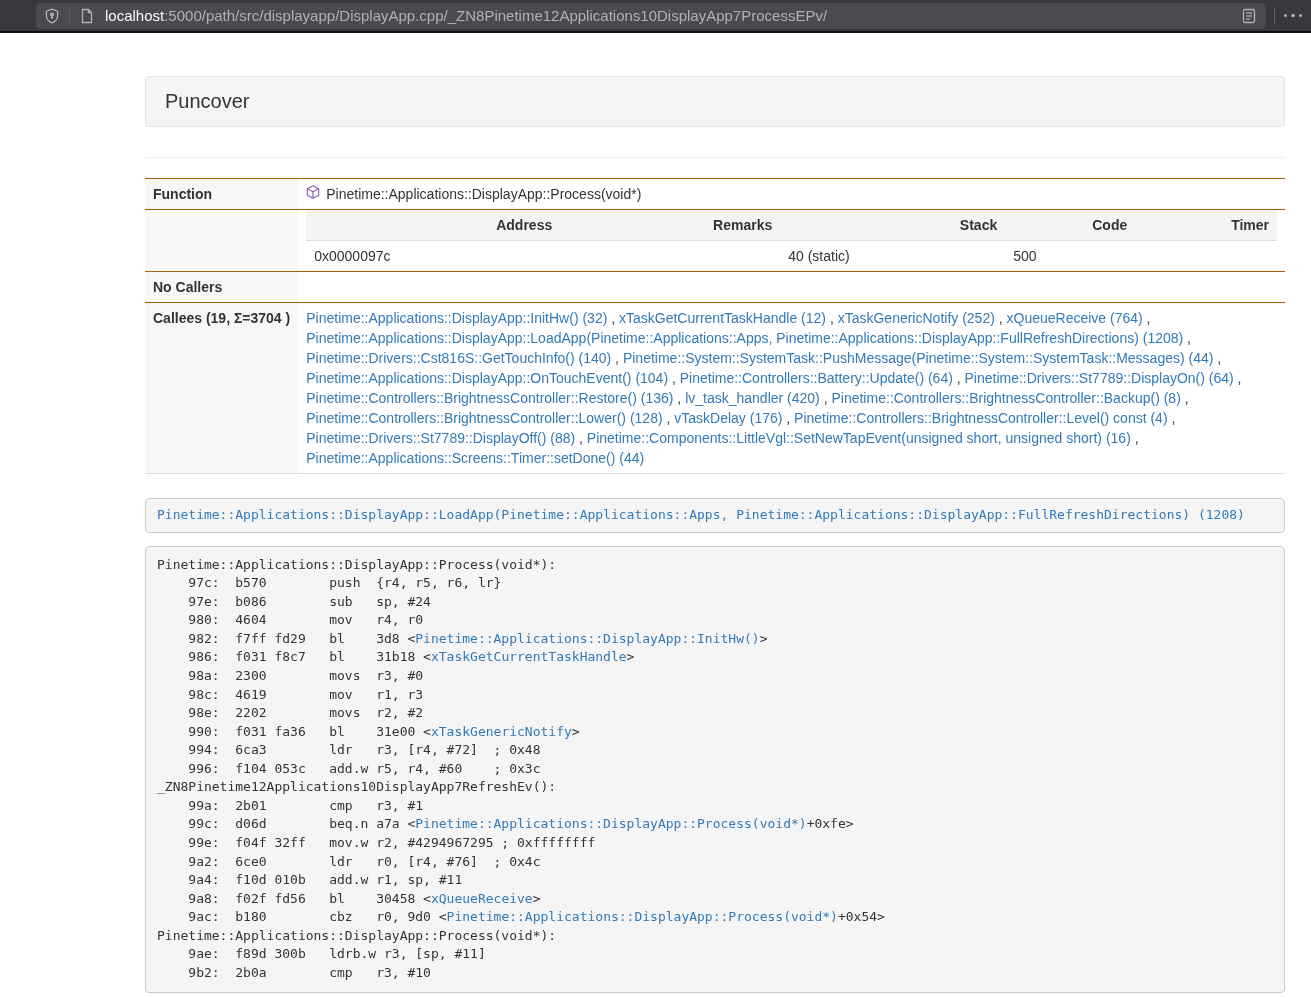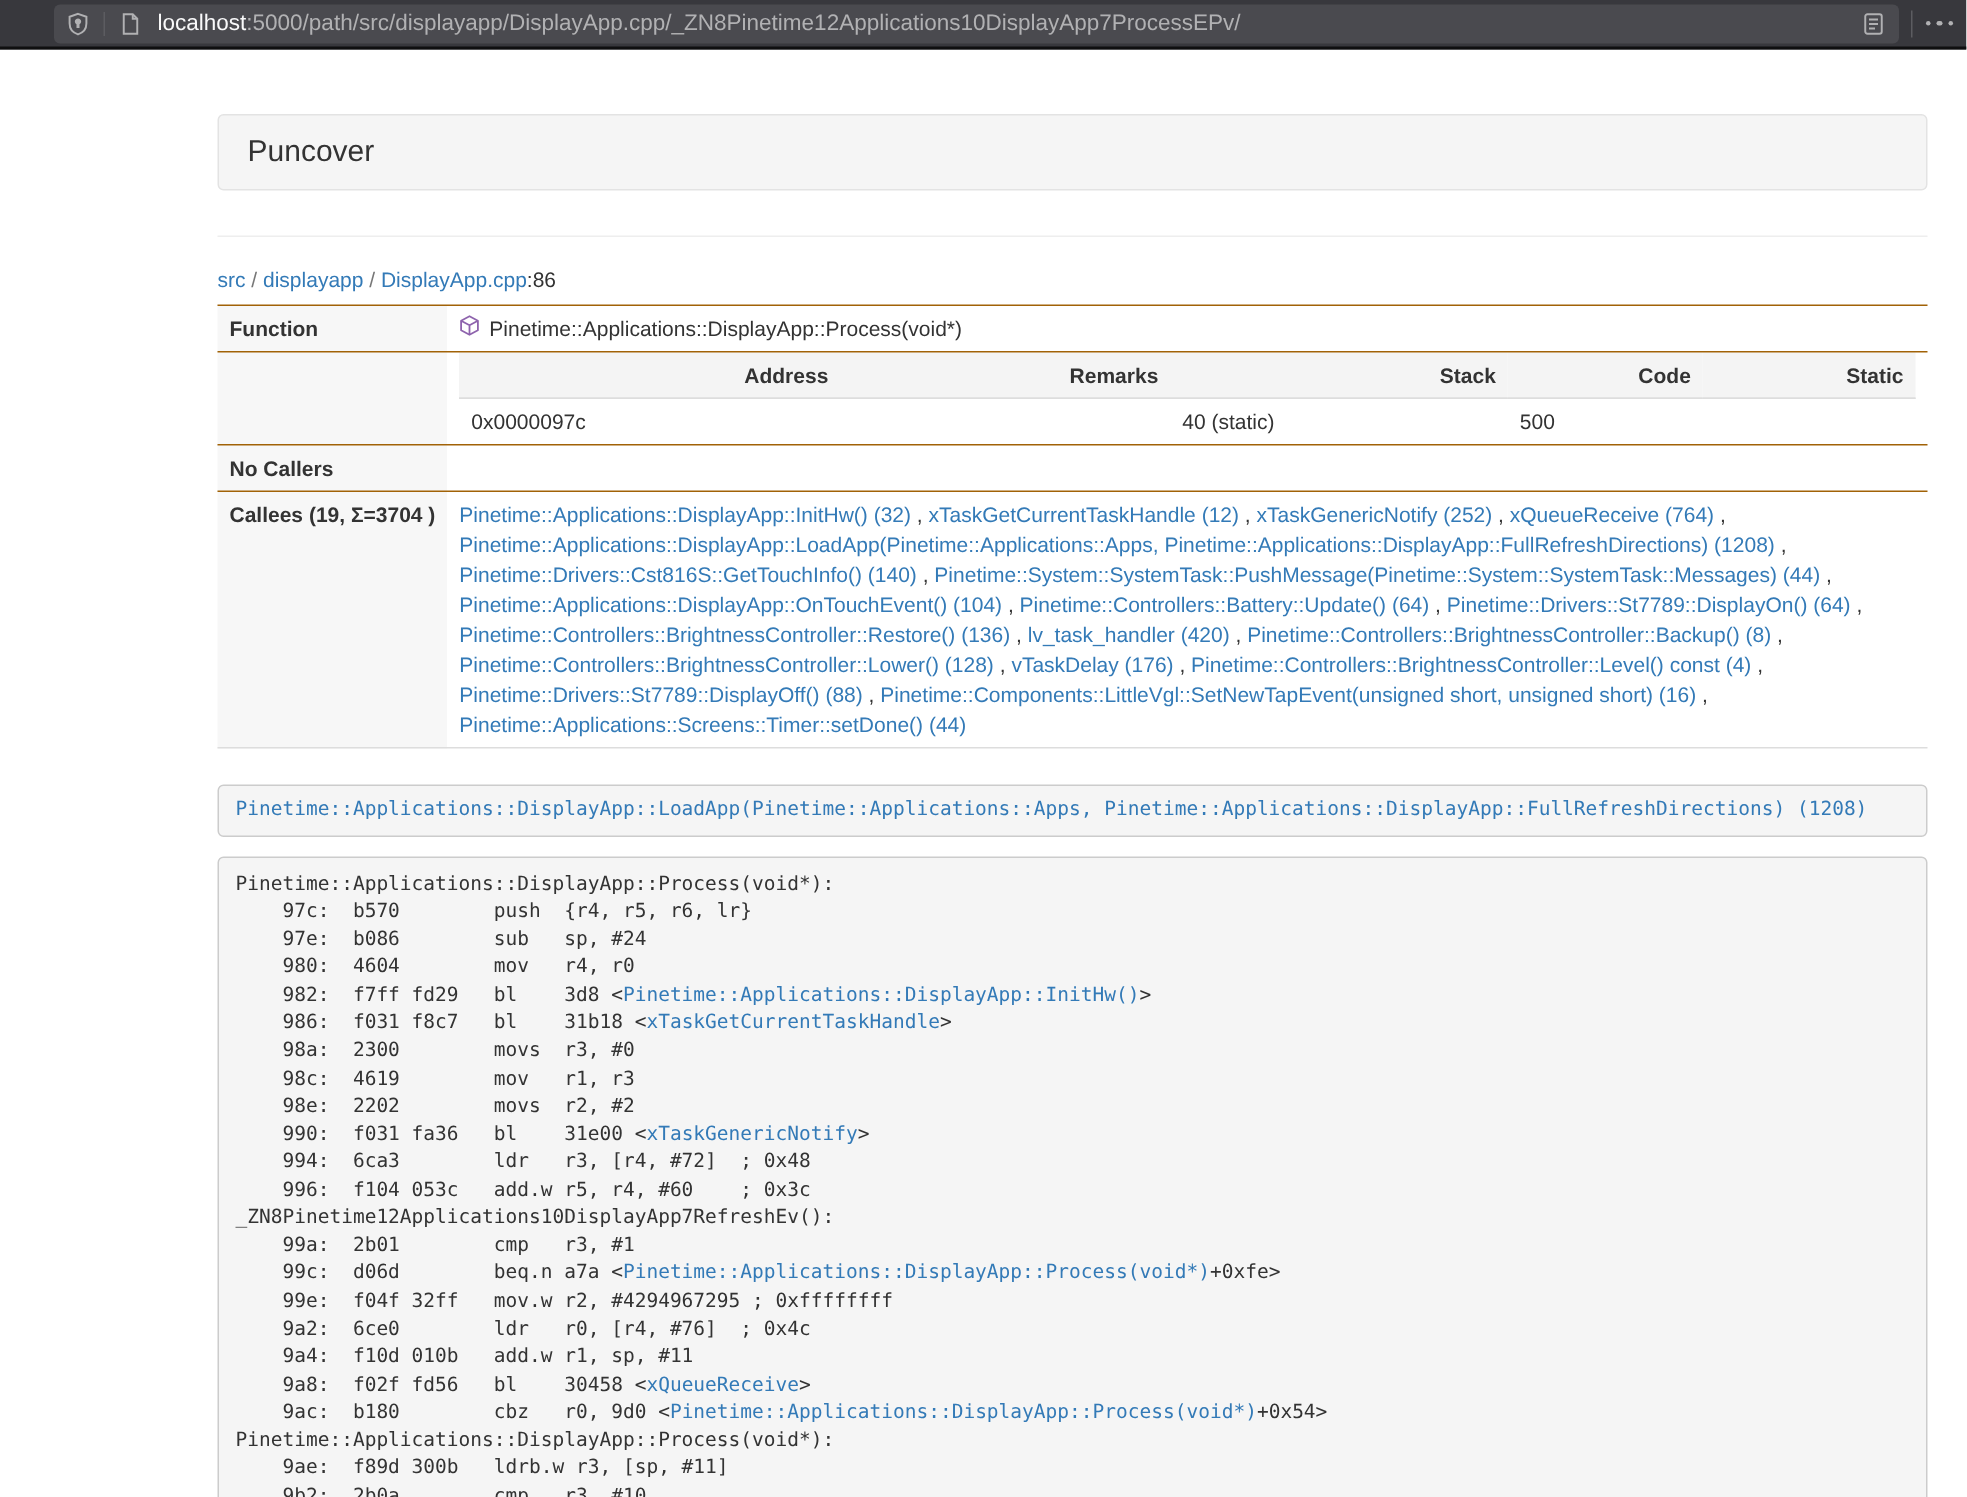--- a/index.html
+++ b/index.html
@@ -99,23 +99,20 @@
 </div>
 
 <div class="container">
 
   <div class="well">
     <span class="app-title">Puncover</span>
   </div>
 
   <hr class="rule">
 
-  <div class="breadcrumb-line">
-    <span class="bc-links"><a href="#">src</a><span class="bc-sep"> / </span><a href="#">displayapp</a><span class="bc-sep"> / </span><a href="#">DisplayApp.cpp</a></span><span class="bc-suffix">:86</span>
-  </div>
 
   <table class="tbl">
     <tbody>
       <tr>
         <th>Function</th>
         <td>
           <span class="fn-cell">
             <span>
               <svg width="14" height="14" viewBox="0 0 14 14">
                 <path d="M7 0.8 L12.6 3.8 V10.2 L7 13.2 L1.4 10.2 V3.8 Z" fill="none" stroke="#8e63ad" stroke-width="1.2" stroke-linejoin="round"></path>
@@ -136,21 +133,21 @@
                 <col style="width:225px">
                 <col style="width:130px">
                 <col>
             </colgroup>
             <thead>
               <tr>
                 <th>Address</th>
                 <th>Remarks</th>
                 <th>Stack</th>
                 <th>Code</th>
-                <th>Static</th>
+                <th>Timer</th>
               </tr>
             </thead>
             <tbody>
               <tr>
                 <td>0x0000097c</td>
                 <td></td>
                 <td>40 (static)</td>
                 <td>500</td>
                 <td></td>
               </tr>

